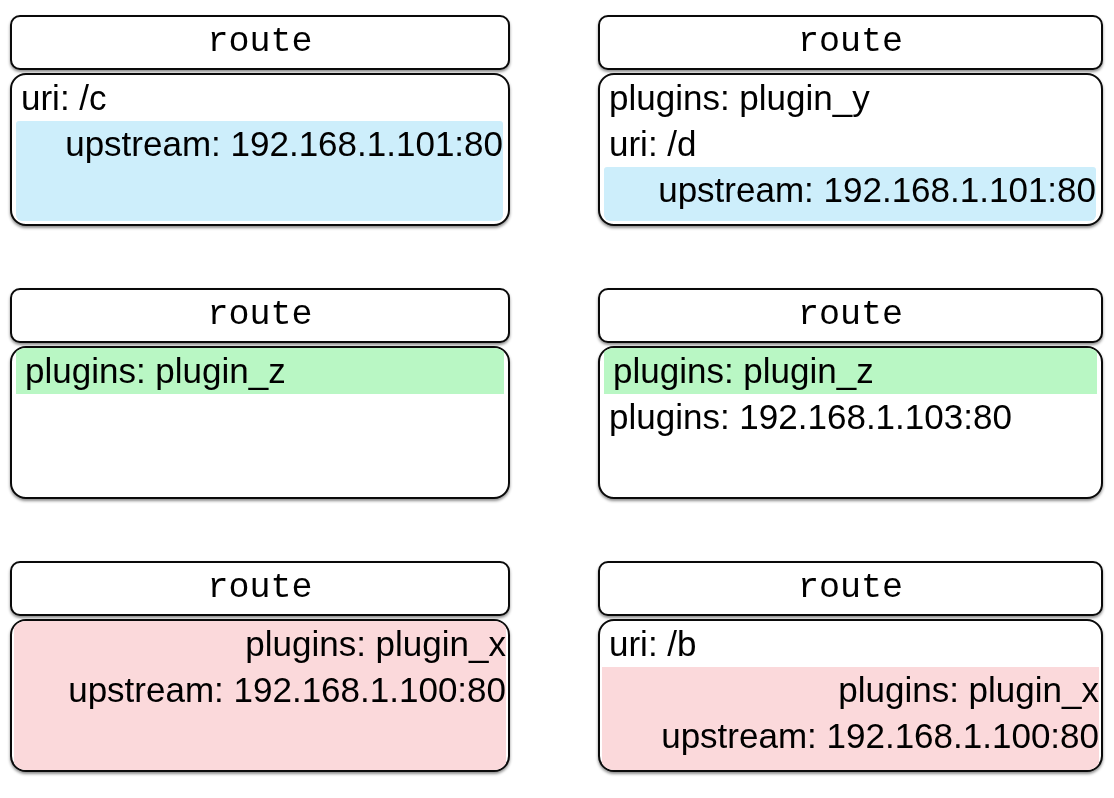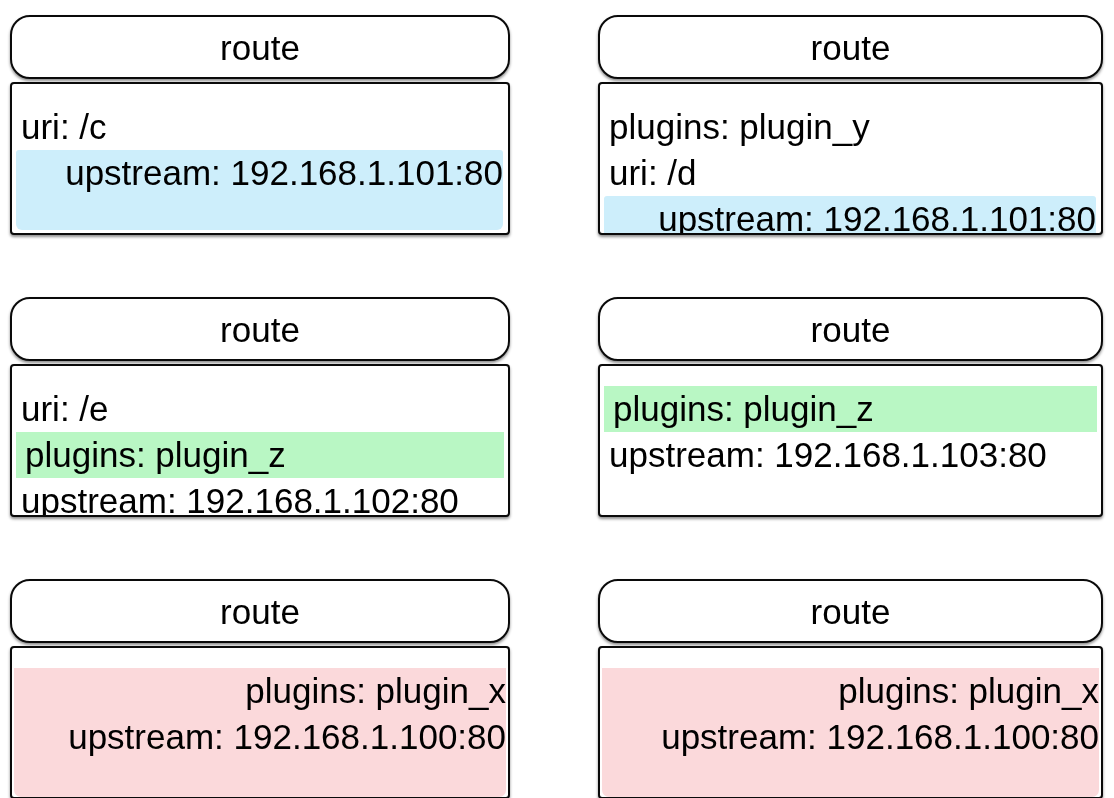--- a/index.html
+++ b/index.html
@@ -15,45 +15,46 @@
   .grid {
     display: grid;
     grid-template-columns: 500px 505px;
     column-gap: 88px;
     row-gap: 62px;
     padding: 15px 0 0 10px;
   }
   .card { width: 100%; }
   .card-header {
     box-sizing: border-box;
-    height: 64px;
+    height: 55px;
     background: #ffffff;
     border: 2.5px solid #0a0a0a;
-    border-radius: 20px;
+    border-radius: 10px;
     box-shadow: 0 2px 3px rgba(0,0,0,0.45);
     display: flex;
     align-items: center;
     justify-content: center;
     margin-bottom: 3px;
+    font-family: Liberation Mono, monospace;
   }
   .card-title {
     font-size: 35px;
     line-height: 1;
   }
   .card-body {
     box-sizing: border-box;
     height: 153px;
     background: #ffffff;
     border: 2.5px solid #0a0a0a;
-    border-radius: 4px;
+    border-radius: 16px;
     box-shadow: 0 2px 3px rgba(0,0,0,0.45);
     overflow: hidden;
     display: flex;
     flex-direction: column;
-    padding-top: 20px;
+    padding-top: 0;
   }
   .line {
     font-size: 35px;
     line-height: 46px;
     padding-left: 9px;
     white-space: nowrap;
   }
   .block { flex: 0 0 auto; }
   .block.to-bottom { flex: 1 1 auto; text-align: right; }
   .block.blue {
@@ -101,60 +102,57 @@
           <div class="block blue to-bottom">
             <div class="line">upstream: 192.168.1.101:80</div>
           </div>
         </div>
   </div>
       <div class="card">
     <div class="card-header">
       <span class="card-title">route</span>
     </div>
     <div class="card-body">
-          <div class="block">
-            <div class="line">uri: /e</div>
-          </div>
           <div class="block green">
             <div class="line">plugins: plugin_z</div>
-          </div>
-          <div class="block">
-            <div class="line">upstream: 192.168.1.102:80</div>
           </div>
         </div>
   </div>
       <div class="card">
     <div class="card-header">
       <span class="card-title">route</span>
     </div>
     <div class="card-body">
           <div class="block green">
             <div class="line">plugins: plugin_z</div>
           </div>
           <div class="block">
-            <div class="line">upstream: 192.168.1.103:80</div>
+            <div class="line">plugins: 192.168.1.103:80</div>
           </div>
         </div>
   </div>
       <div class="card">
     <div class="card-header">
       <span class="card-title">route</span>
     </div>
     <div class="card-body">
           <div class="block pink to-bottom">
             <div class="line">plugins: plugin_x</div>
             <div class="line">upstream: 192.168.1.100:80</div>
           </div>
         </div>
   </div>
       <div class="card">
     <div class="card-header">
       <span class="card-title">route</span>
     </div>
     <div class="card-body">
+          <div class="block">
+            <div class="line">uri: /b</div>
+          </div>
           <div class="block pink to-bottom">
             <div class="line">plugins: plugin_x</div>
             <div class="line">upstream: 192.168.1.100:80</div>
           </div>
         </div>
   </div>
     </div>
 </div>
 
 </body></html>

